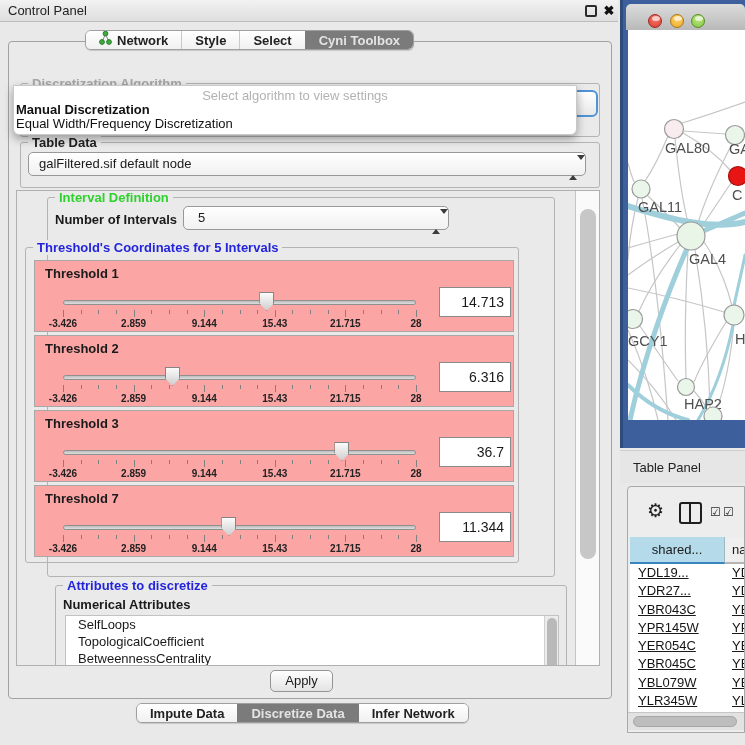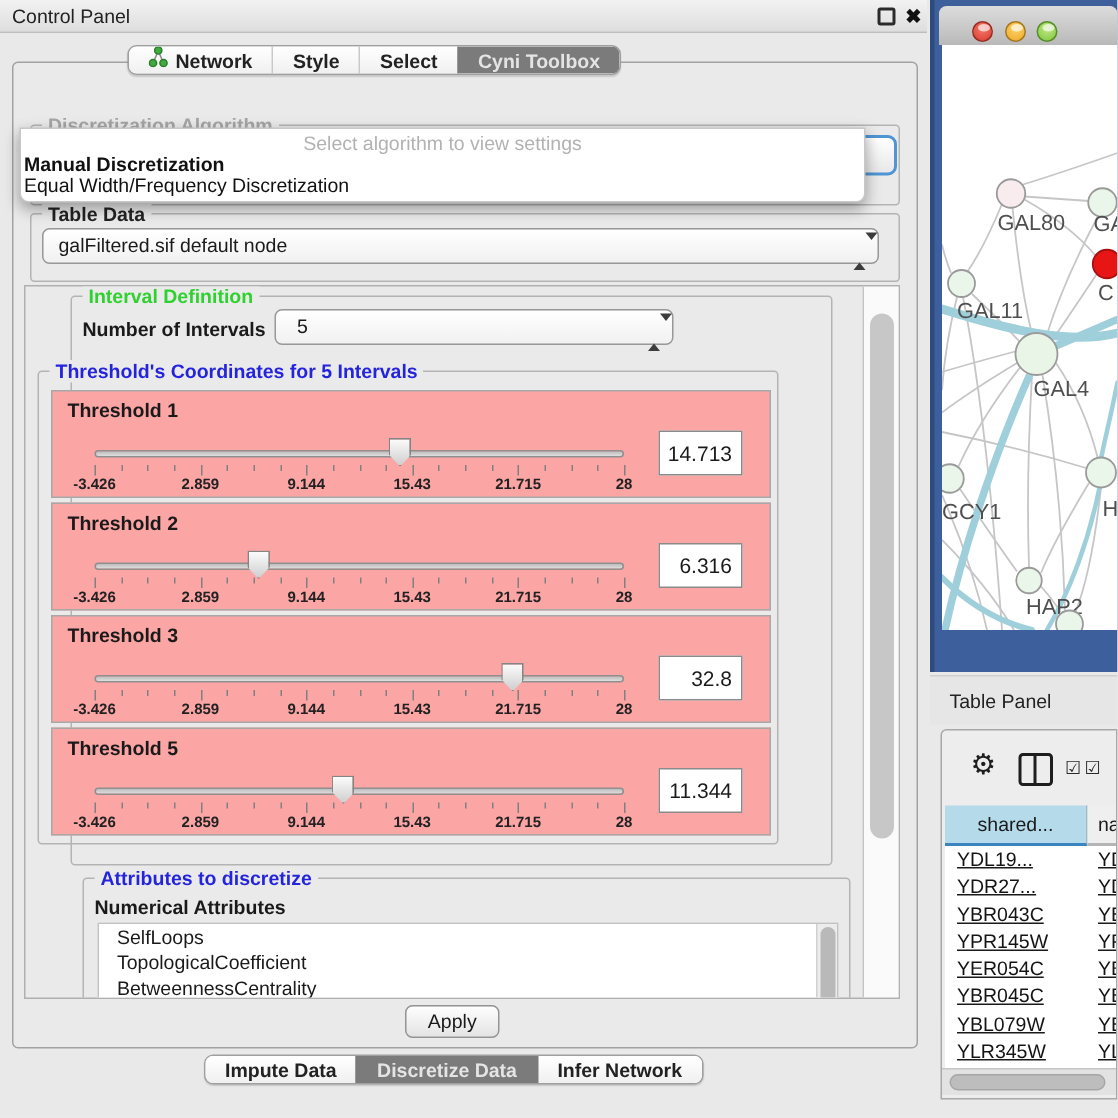--- a/index.html
+++ b/index.html
@@ -61,21 +61,21 @@
   .thr-panel { position:absolute; left:8px; width:480px; height:72px; background:#fca5a5; border:1px solid #a8a8a8; }
   .thr-label { position:absolute; left:10px; top:5px; font-size:13px; font-weight:bold; }
   .thr-track { position:absolute; left:28px; top:39px; width:353px; height:5px; border:1px solid #8f8f8f; border-radius:3px;
      background:linear-gradient(#bdbdbd,#dedede); }
   .thr-thumb { position:absolute; top:31px; width:15px; height:19px; background:linear-gradient(#fbfbfb,#cfcfcf);
      border:1px solid #848484; clip-path:polygon(0 0,100% 0,100% 58%,50% 100%,0 58%); }
   .tick { position:absolute; width:1px; background:#808080; }
   .tick.minor { top:49px; height:4px; }
   .tick.major { top:49px; height:7px; }
   .tick-label { position:absolute; top:57px; transform:translateX(-50%); font-size:10px; font-weight:bold; color:#222; white-space:nowrap; }
-  .thr-field { position:absolute; left:404px; top:26px; width:56px; height:30px; background:#ffffff; border:1px solid #8a8a8a;
+  .thr-field { position:absolute; left:404px; top:26px; width:72px; height:30px; background:#ffffff; border:1px solid #8a8a8a;
      font-size:14px; line-height:28px; text-align:right; padding-right:6px; }
 
   #attr-group { left:38px; top:394px; width:512px; height:110px; }
   #attr-subtitle { left:46px; top:406px; font-size:13px; font-weight:bold; }
   #attr-list { left:48px; top:424px; width:494px; height:60px; background:#ffffff; border:1px solid #c2c2c2; overflow:hidden; }
   .attr-item { font-size:13px; line-height:17px; padding-left:12px; white-space:nowrap; }
   #attr-scroll { position:absolute; right:0; top:0; width:14px; height:100%; background:#ececec; border-left:1px solid #d0d0d0; }
   #attr-thumb { position:absolute; left:2px; top:2px; width:10px; height:100%; background:#b9b9b9; border-radius:5px; }
 
   #apply-btn { left:270px; top:670px; width:63px; height:22px; border:1px solid #949494; border-radius:5px;
@@ -270,24 +270,24 @@
           <div class="tick minor" style="left: 345.7px;"></div>
           <div class="tick minor" style="left: 363.35px;"></div>
           <div class="tick major" style="left: 381px;"></div>
           <div class="tick-label" style="left: 28px;">-3.426</div>
           <div class="tick-label" style="left: 98.6px;">2.859</div>
           <div class="tick-label" style="left: 169.2px;">9.144</div>
           <div class="tick-label" style="left: 239.8px;">15.43</div>
           <div class="tick-label" style="left: 310.4px;">21.715</div>
           <div class="tick-label" style="left: 381px;">28</div>
           <div class="thr-thumb" style="left: 299.364px;"></div>
-          <div class="thr-field">32.8</div>
+          <div class="thr-field">36.7</div>
         </div>
         <div class="thr-panel" style="top: 237px;">
-          <div class="thr-label">Threshold 5</div>
+          <div class="thr-label">Threshold 7</div>
           <div class="thr-track"></div>
           <div class="tick major" style="left: 28px;"></div>
           <div class="tick minor" style="left: 45.65px;"></div>
           <div class="tick minor" style="left: 63.3px;"></div>
           <div class="tick minor" style="left: 80.95px;"></div>
           <div class="tick major" style="left: 98.6px;"></div>
           <div class="tick minor" style="left: 116.25px;"></div>
           <div class="tick minor" style="left: 133.9px;"></div>
           <div class="tick minor" style="left: 151.55px;"></div>
           <div class="tick major" style="left: 169.2px;"></div>

